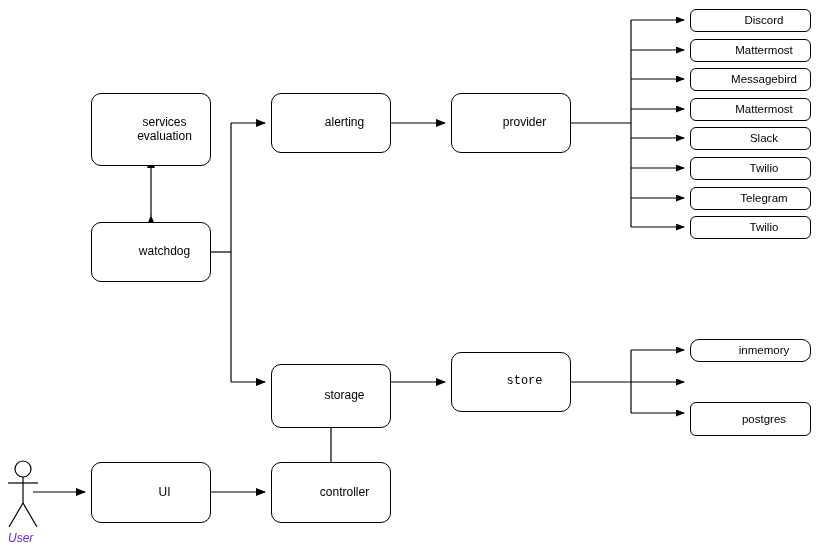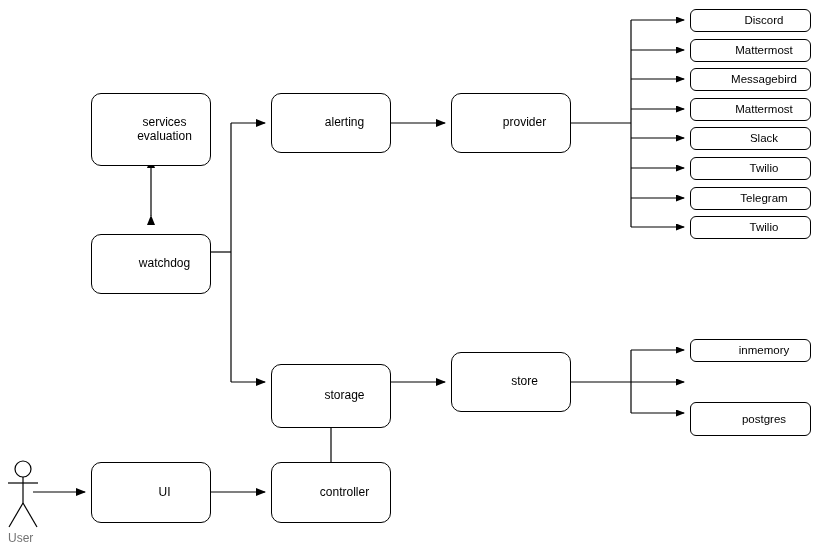--- a/index.html
+++ b/index.html
@@ -38,25 +38,26 @@
     line-height: 1.1;
     z-index: 2;
     padding-left: 27px;
   }
   .node.small {
     border-radius: 6px;
     font-size: 11.5px;
   }
   .actor-label {
     position: absolute;
-    color: #737373;
+    color: #6d28d9;
     font-size: 12px;
     text-align: left;
     white-space: nowrap;
     z-index: 2;
+    font-style: italic;
   }
 </style>
 </head>
 <body>
 
 <div id="canvas">
 
   <svg id="edges" viewBox="0 0 822 554" width="822" height="554">
     <defs>
       <marker id="ah" markerWidth="10" markerHeight="8" refX="9" refY="4" orient="auto" markerUnits="userSpaceOnUse">
@@ -110,33 +111,33 @@
         <path d="M23,503 L9,527"></path>
         <path d="M23,503 L37,527"></path>
       </g>
     </g>
   </svg>
 
   <div id="node-layer">
       <div class="node" style="left: 91px; top: 93px; width: 120px; height: 73px;">
         <span>services evaluation</span>
       </div>
-      <div class="node" style="left: 91px; top: 222px; width: 120px; height: 60px; margin-top: 12px;">
+      <div class="node" style="left: 91px; top: 222px; width: 120px; height: 60px;">
         <span>watchdog</span>
       </div>
       <div class="node" style="left: 271px; top: 93px; width: 120px; height: 60px;">
         <span>alerting</span>
       </div>
       <div class="node" style="left: 451px; top: 93px; width: 120px; height: 60px; text-align: center;">
         <span>provider</span>
       </div>
       <div class="node" style="left: 271px; top: 364px; width: 120px; height: 64px;">
         <span>storage</span>
       </div>
-      <div class="node" style="left: 451px; top: 352px; width: 120px; height: 60px;">
+      <div class="node" style="left: 451px; top: 352px; width: 120px; height: 60px; font-family: Liberation Mono, monospace;">
         <span>store</span>
       </div>
       <div class="node" style="left: 91px; top: 462px; width: 120px; height: 61px;">
         <span>UI</span>
       </div>
       <div class="node" style="left: 271px; top: 462px; width: 120px; height: 61px;">
         <span>controller</span>
       </div>
       <div class="node small" style="left: 690px; top: 9px; width: 121px; height: 23px;">
         <span>Discord</span>
@@ -155,21 +156,21 @@
       </div>
       <div class="node small" style="left: 690px; top: 157px; width: 121px; height: 23px;">
         <span>Twilio</span>
       </div>
       <div class="node small" style="left: 690px; top: 187px; width: 121px; height: 23px;">
         <span>Telegram</span>
       </div>
       <div class="node small" style="left: 690px; top: 216px; width: 121px; height: 23px;">
         <span>Twilio</span>
       </div>
-      <div class="node small" style="left: 690px; top: 339px; width: 121px; height: 23px;">
+      <div class="node small" style="left: 690px; top: 339px; width: 121px; height: 23px; border-radius: 9px;">
         <span>inmemory</span>
       </div>
       <div class="node small" style="left: 690px; top: 371px; width: 121px; height: 23px; margin-top: 32px;">
         <span>sqlite</span>
       </div>
       <div class="node small" style="left: 690px; top: 402px; width: 121px; height: 34px;">
         <span>postgres</span>
       </div>
     </div>
 

